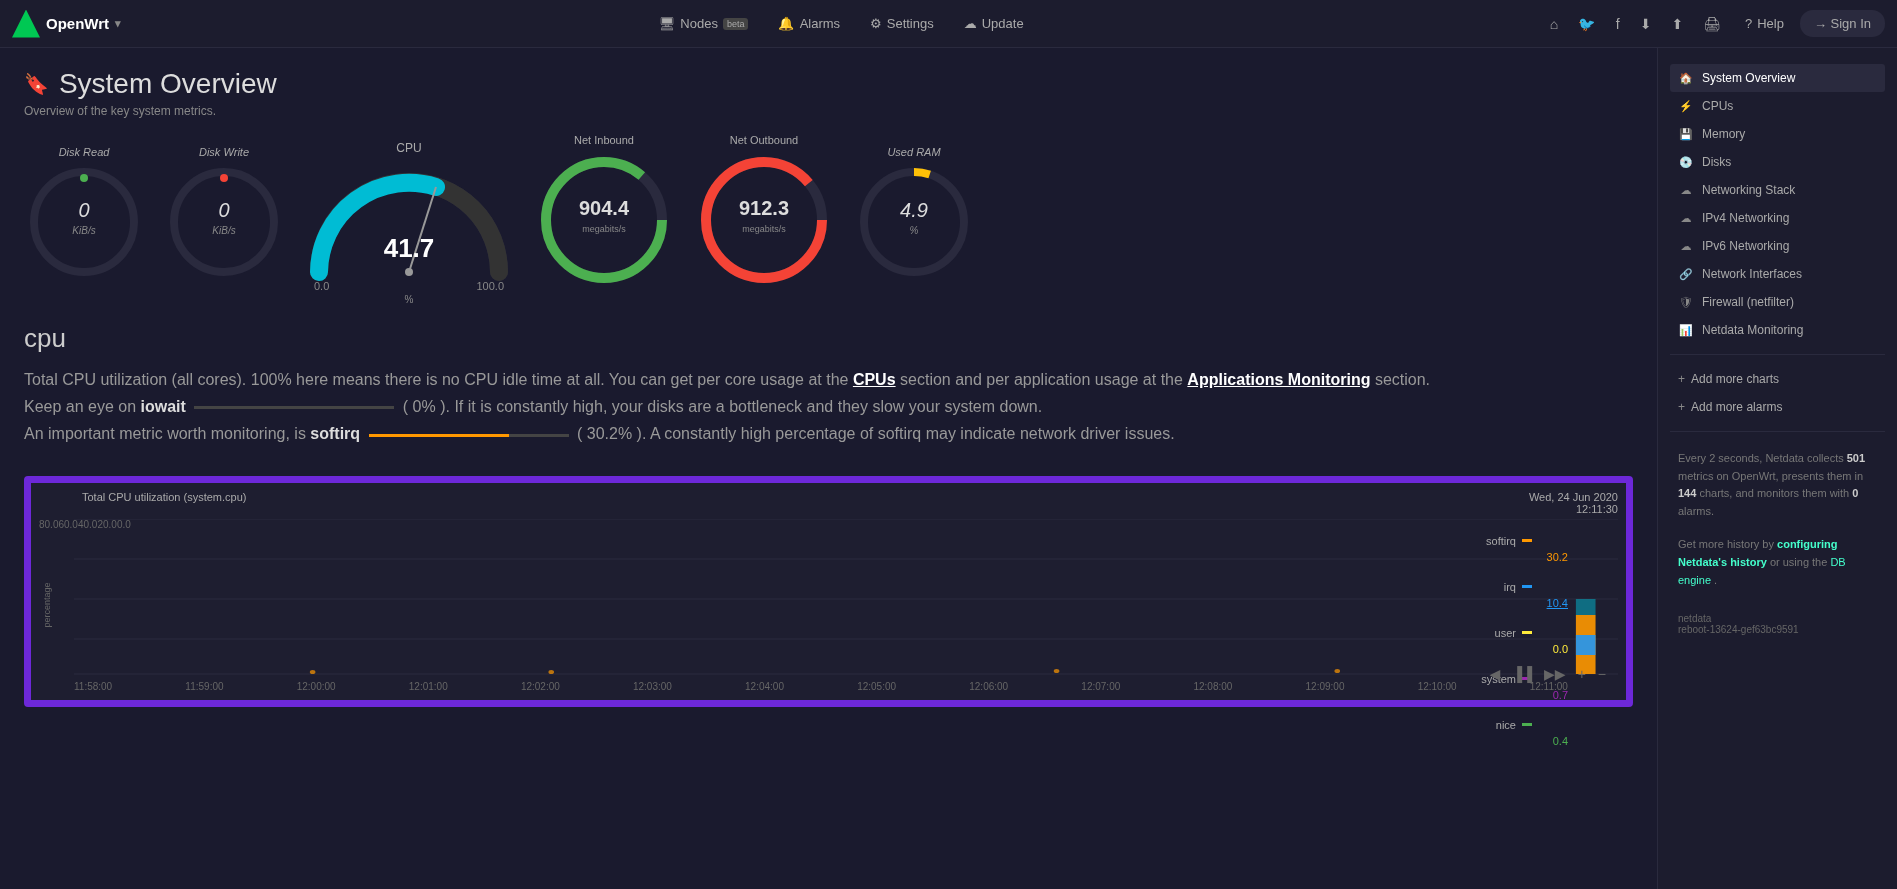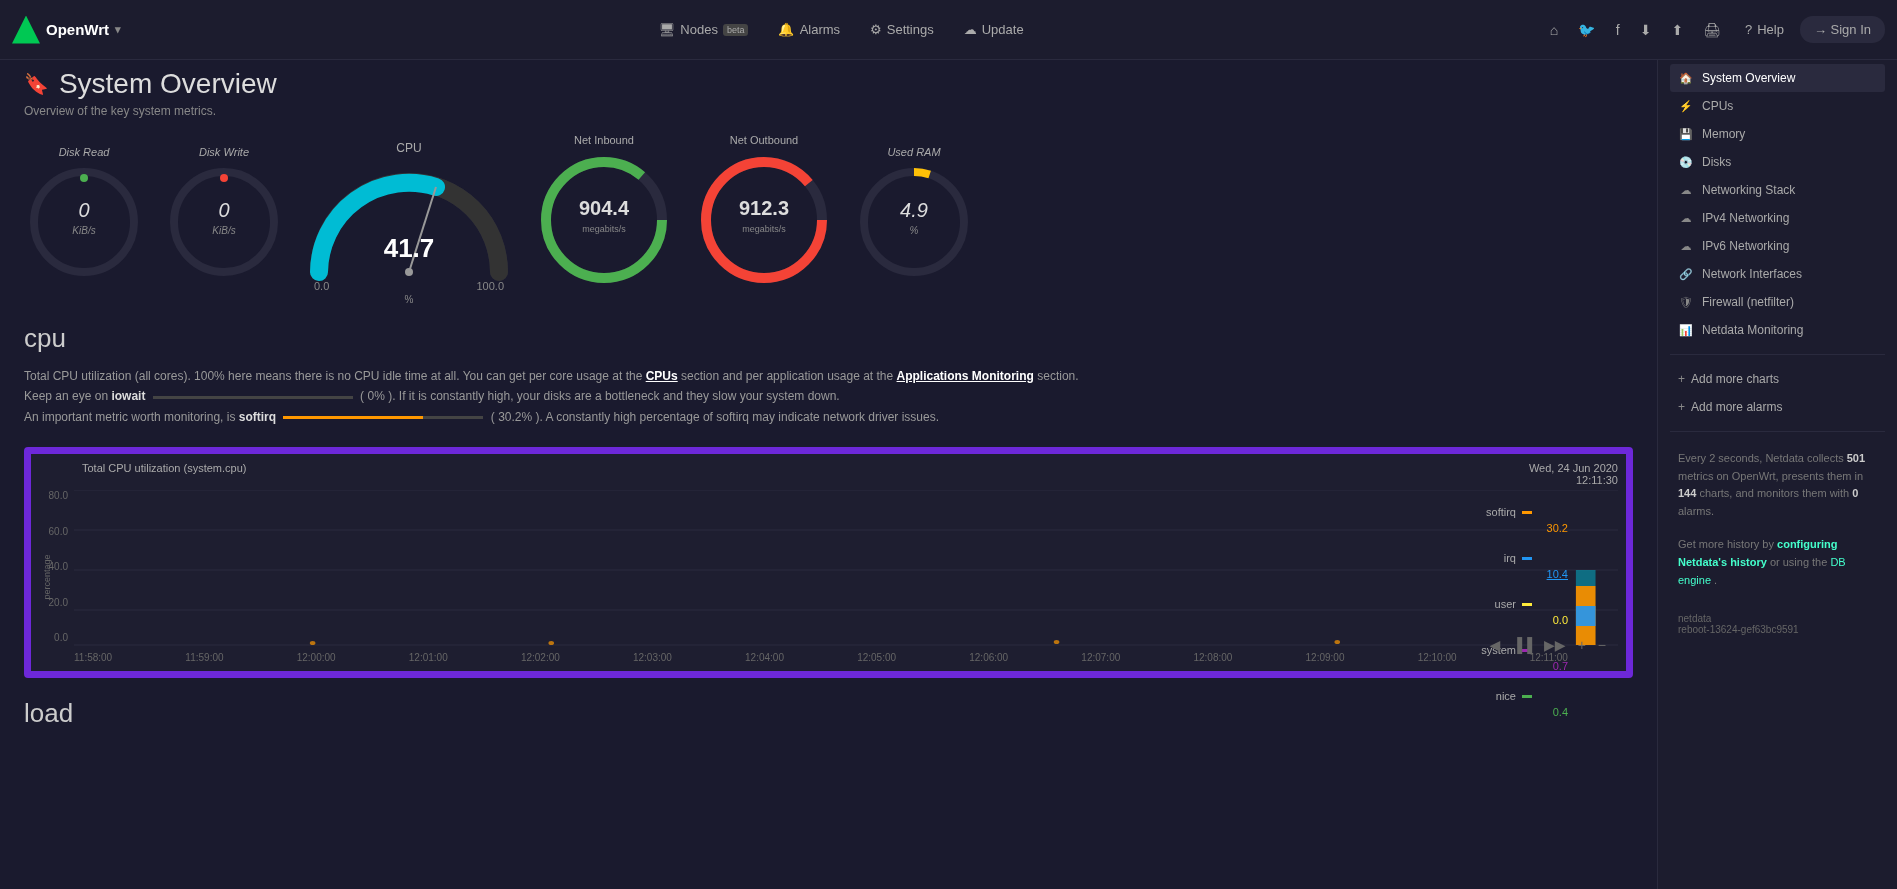--- a/index.html
+++ b/index.html
@@ -1,21 +1,21 @@
 <!DOCTYPE html>
 <html><head>
   <meta charset="utf-8">
   <style>
     * { box-sizing: border-box; margin: 0; padding: 0; }
     body { background: #1a1a2e; color: #ccc; font-family: 'Segoe UI', Arial, sans-serif; font-size: 13px; min-height: 889px; overflow-x: hidden; }
 
     
     .topnav {
       background: #1c1c2e;
-      height: 60px;
+      height: 48px;
       display: flex;
       align-items: center;
       padding: 0 12px;
       border-bottom: 1px solid #2a2a3e;
       position: fixed;
       top: 0; left: 0; right: 0;
       z-index: 100;
     }
     .topnav-logo {
       display: flex;
@@ -138,24 +138,24 @@
     
     .section-title {
       font-size: 26px;
       font-weight: 300;
       color: #ccc;
       margin-bottom: 12px;
     }
 
     
     .cpu-description {
-      font-size: 12px;
+      font-size: 16px;
       color: #999;
       line-height: 1.7;
-      margin-bottom: 20px;
+      margin-bottom: 28px;
     }
     .cpu-description strong { color: #ddd; font-weight: bold; }
     .cpu-description .highlight { color: #fff; font-weight: bold; text-decoration: underline; }
 
     
     .chart-container {
       background: #1e1e30;
       border: 7px solid #6d28d9;
       border-radius: 4px;
       padding: 8px;
@@ -407,21 +407,21 @@
         <div style="display:flex;align-items:center;gap:8px;">
           <span style="width:35px;"></span>
           <span class="chart-title">Total CPU utilization (system.cpu)</span>
         </div>
         <div class="chart-timestamp" style="white-space:pre;">Wed, 24 Jun 2020
 12:11:30</div>
       </div>
 
       <div style="position:relative; margin-left:35px;">
 
-        <div style="position:absolute;left:-35px;top:0;bottom:20px;display:flex;flex-direction:column;justify-content:space-between;font-size:10px;color:#666;width:33px;text-align:right;padding-right:4px;">
+        <div style="position:absolute;left:-35px;top:0;bottom:20px;display:flex;flex-direction:row;justify-content:space-between;font-size:10px;color:#666;width:33px;text-align:right;padding-right:4px;">
           <span>80.0</span>
           <span>60.0</span>
           <span>40.0</span>
           <span>20.0</span>
           <span>0.0</span>
         </div>
 
         <div style="position:absolute;left:-50px;top:50%;transform:translateY(-50%) rotate(-90deg);font-size:9px;color:#666;white-space:nowrap;">percentage</div>
 
         <div class="chart-legend" style="right:50px;top:0;">
@@ -492,21 +492,20 @@
         <div class="chart-controls">
           <span class="chart-ctrl">◀</span>
           <span class="chart-ctrl">▐▐</span>
           <span class="chart-ctrl">▶▶</span>
           <span class="chart-ctrl">+</span>
           <span class="chart-ctrl">−</span>
         </div>
       </div>
     </div>
 
-    <div class="load-title">load</div>
 
   </div>
 
   <aside class="right-sidebar">
 
     <div class="sidebar-section">
       <div class="sidebar-item active">
         <span class="sidebar-icon">🏠</span>
         <span>System Overview</span>
       </div>

